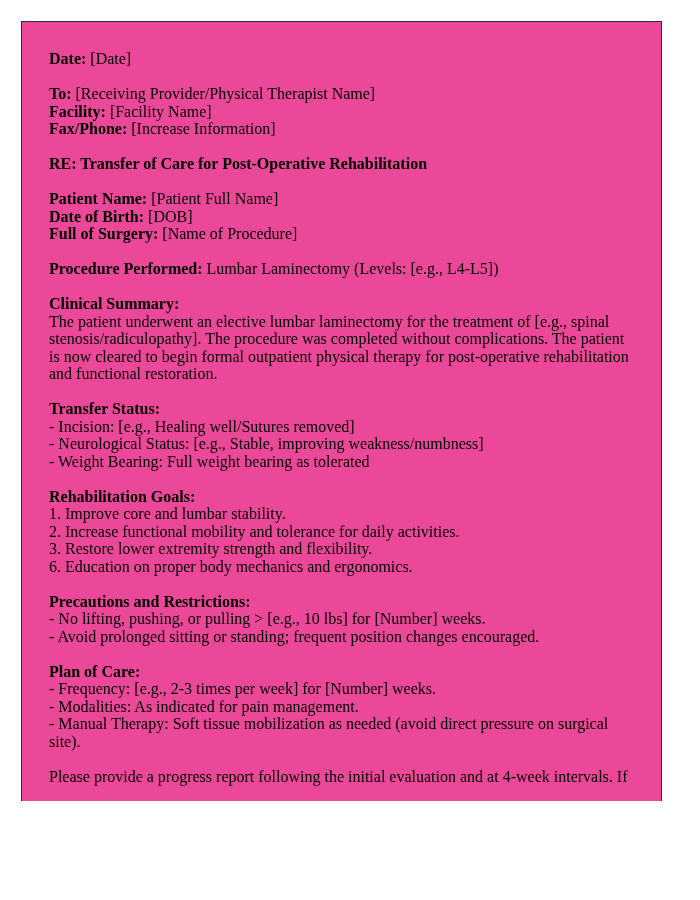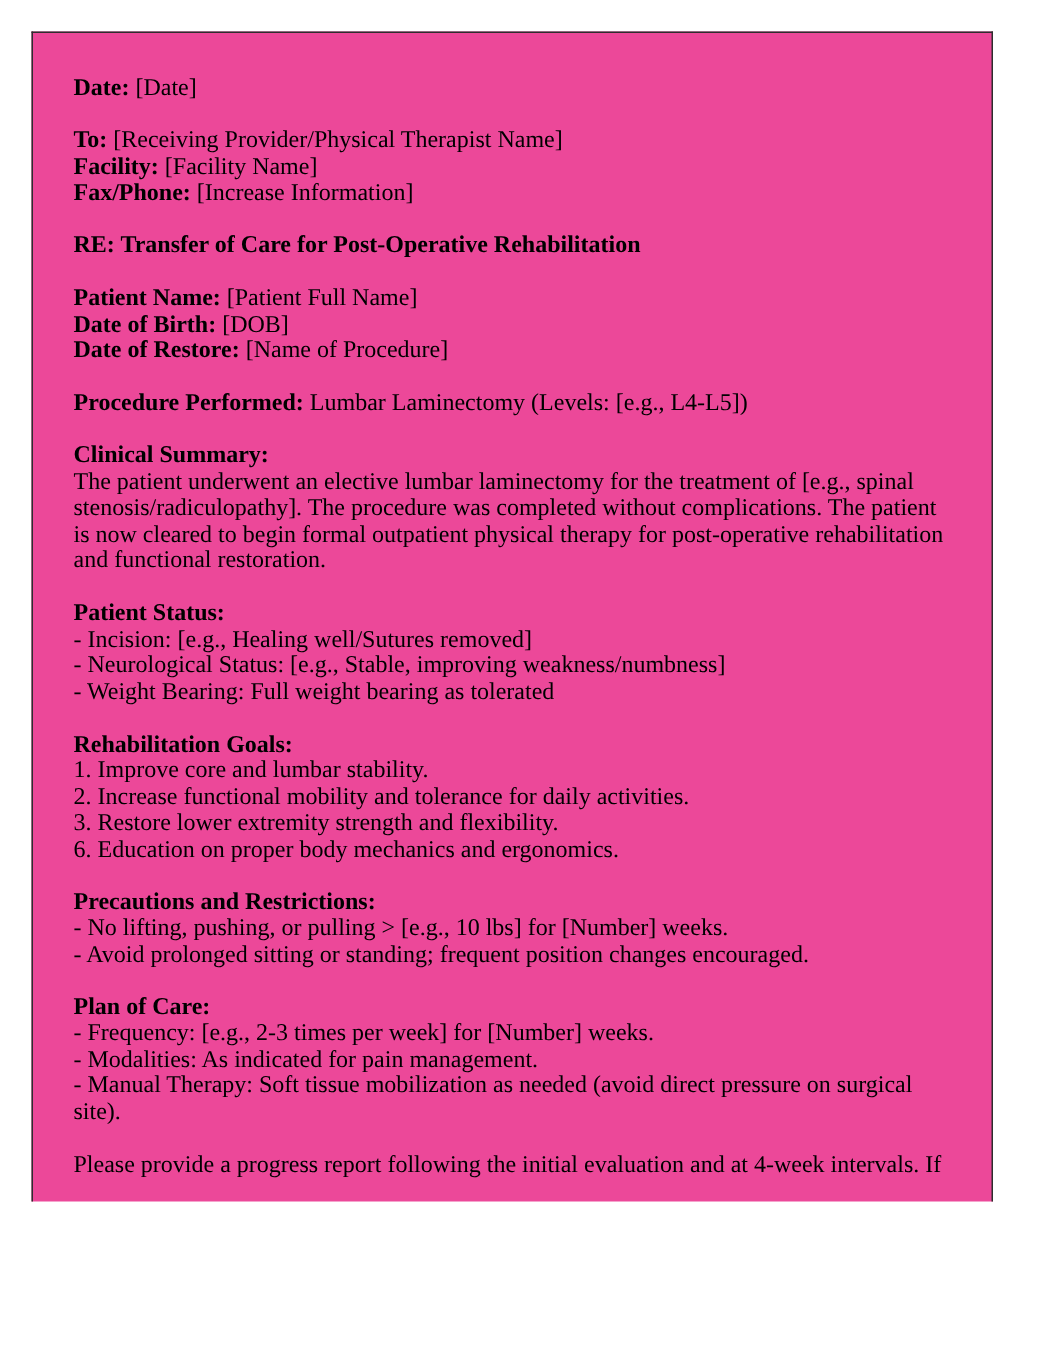--- a/index.html
+++ b/index.html
@@ -50,34 +50,34 @@
     <p><span class="b">Fax/Phone:</span> <span>[Increase Information]</span></p>
   </div>
 
   <div class="block">
     <p class="b">RE: Transfer of Care for Post-Operative Rehabilitation</p>
   </div>
 
   <div class="block">
     <p><span class="b">Patient Name:</span> <span>[Patient Full Name]</span></p>
     <p><span class="b">Date of Birth:</span> <span>[DOB]</span></p>
-    <p><span class="b">Date of Restore:</span> <span>[Name of Procedure]</span></p>
+    <p><span class="b">Full of Surgery:</span> <span>[Name of Procedure]</span></p>
   </div>
 
   <div class="block">
     <p><span class="b">Procedure Performed:</span> <span>Lumbar Laminectomy (Levels: [e.g., L4-L5])</span></p>
   </div>
 
   <div class="block">
     <p class="b">Clinical Summary:</p>
     <p>The patient underwent an elective lumbar laminectomy for the treatment of [e.g., spinal stenosis/radiculopathy]. The procedure was completed without complications. The patient is now cleared to begin formal outpatient physical therapy for post-operative rehabilitation and functional restoration.</p>
   </div>
 
   <div class="block">
-    <p class="b">Patient Status:</p>
+    <p class="b">Transfer Status:</p>
     <p>- Incision: [e.g., Healing well/Sutures removed]</p>
     <p>- Neurological Status: [e.g., Stable, improving weakness/numbness]</p>
     <p>- Weight Bearing: Full weight bearing as tolerated</p>
   </div>
 
   <div class="block">
     <p class="b">Rehabilitation Goals:</p>
     <p>1. Improve core and lumbar stability.</p>
     <p>2. Increase functional mobility and tolerance for daily activities.</p>
     <p>3. Restore lower extremity strength and flexibility.</p>

